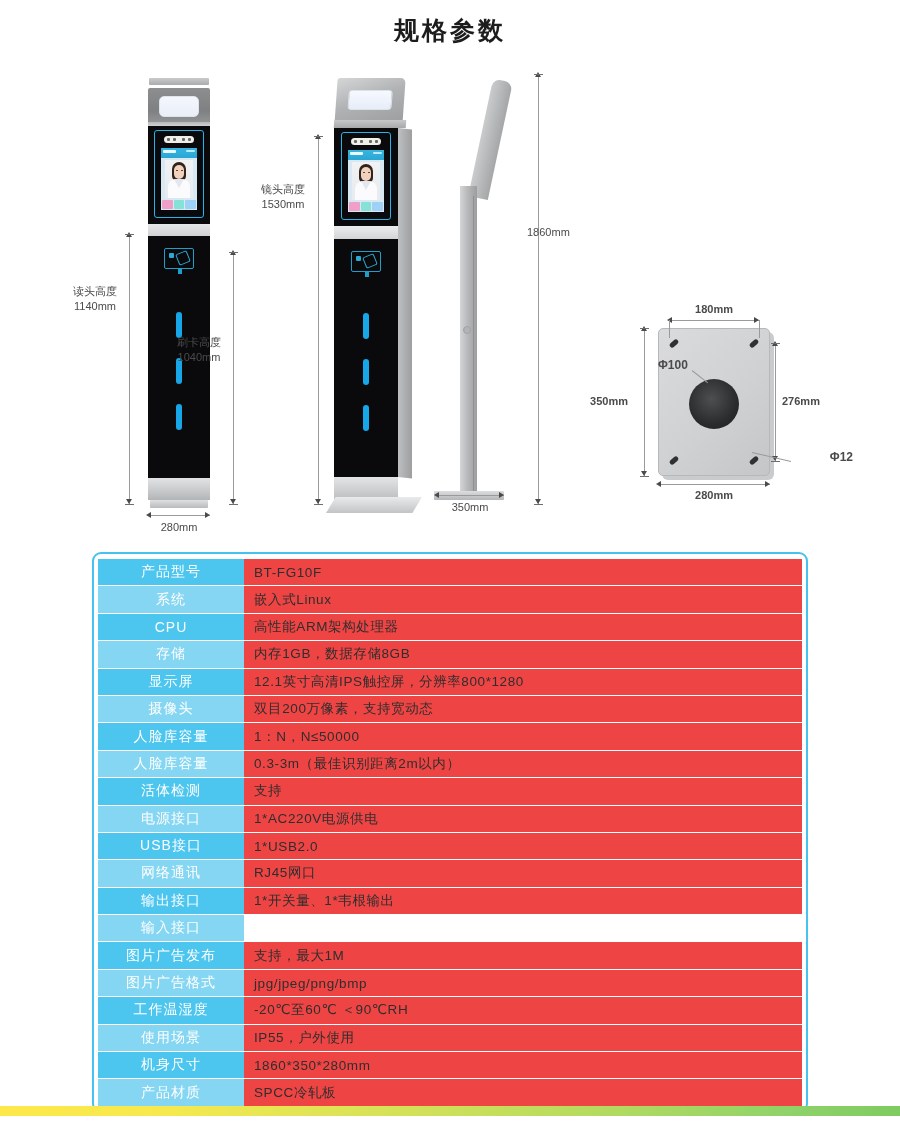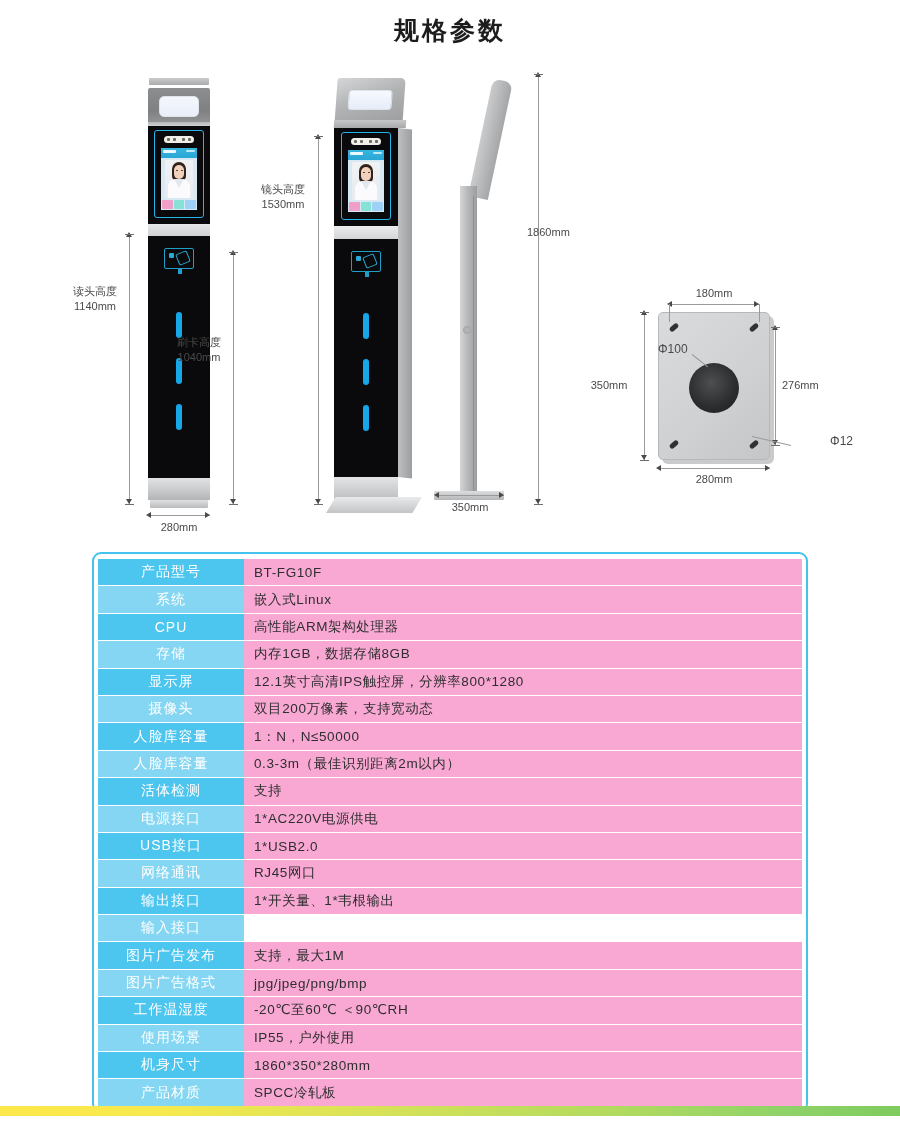--- a/index.html
+++ b/index.html
@@ -251,21 +251,21 @@
     position:absolute; left:31px; top:248px; width:8px; height:8px;
     border-radius:50%; background:#b1b3b5; border:1px solid #a0a2a4;
   }
   .sd-foot {
     position:absolute; left:2px; top:413px; width:70px; height:9px;
     background: linear-gradient(180deg,#dcdee0,#b4b6b8);
     border-radius:1px;
   }
 
   
-  .baseplate-area { position:absolute; left:600px; top:274px; width:290px; height:230px; }
+  .baseplate-area { position:absolute; left:600px; top:290px; width:290px; height:230px;font-weight:bold; }
   .bp-shadow {
     position:absolute; left:62px; top:42px; width:112px; height:148px;
     background:#c9cbcd; border-radius:6px;
   }
   .bp-body {
     position:absolute; left:58px; top:38px; width:112px; height:148px;
     background: linear-gradient(135deg,#d9dbdd 0%, #cfd1d3 55%, #c4c6c8 100%);
     border:1px solid #b6b8ba; border-radius:5px;
   }
   .bp-hole {
@@ -302,21 +302,21 @@
     display:flex; align-items:center; justify-content:center;
     color:#ffffff;
     font-size:14px;
     letter-spacing:1px;
     white-space:nowrap;
   }
   .spec-row.odd  .spec-key { background:#4cc5ef; }
   .spec-row.even .spec-key { background:#85d6f2; }
   .spec-val {
     flex:1;
-    background:#f9a8d4;
+    background:#ef4444;
     display:flex; align-items:center;
     padding-left:10px;
     font-size:13.5px;
     color:#2e2e2e;
     letter-spacing:0.6px;
     white-space:nowrap;
   }
 
   
   .footer-bar {

